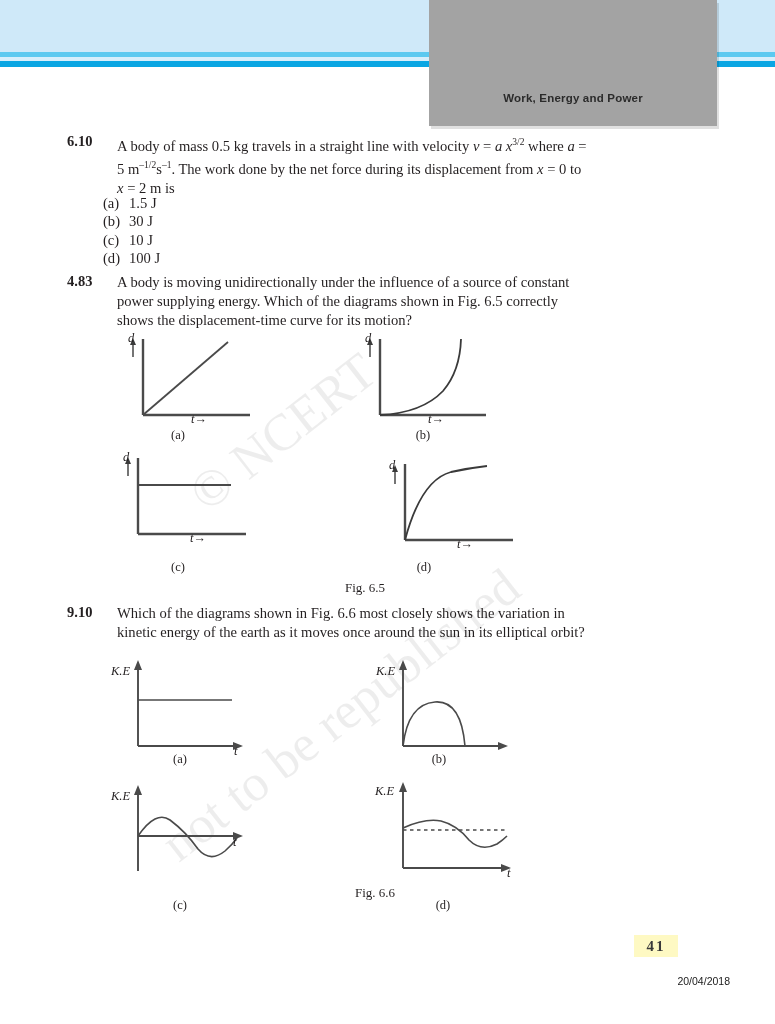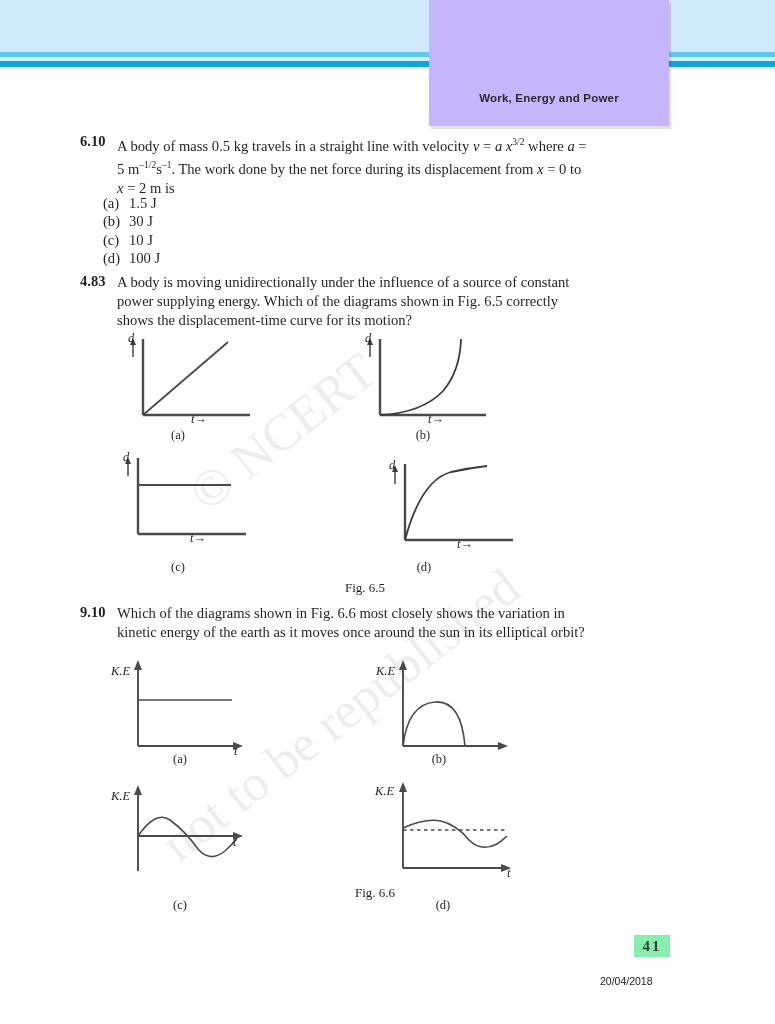--- a/index.html
+++ b/index.html
@@ -13,22 +13,22 @@
   }
 
   
   .header{position:absolute;left:0;top:0;width:775px;height:68px;}
   .hdr-band{position:absolute;left:0;top:0;width:775px;height:52px;background:#cfe9f9;}
   .hdr-line-1{position:absolute;left:0;top:52px;width:775px;height:5px;background:#5cc9f0;}
   .hdr-line-gap{position:absolute;left:0;top:57px;width:775px;height:4px;background:#d6eefb;}
   .hdr-line-2{position:absolute;left:0;top:61px;width:775px;height:6px;background:#0aa6e3;}
 
   .chapter-tab{
-    position:absolute;left:429px;top:0;width:240px;height:126px;
-    background:#c4b5fd;
+    position:absolute;left:429px;top:0;width:288px;height:126px;
+    background:#a3a3a3;
     box-shadow:2px 3px 0 rgba(0,0,0,0.12);
   }
   .chapter-tab-label{
     position:absolute;left:0;right:0;top:92px;
     text-align:center;
     font-family:"Liberation Sans", sans-serif;
     font-size:11.5px;font-weight:bold;color:#2b2b2b;
     letter-spacing:.2px;
   }
 
@@ -48,21 +48,20 @@
   .wm-2{left:168px;top:820px;transform:rotate(-38deg);transform-origin:left center;}
 
   
   .content{position:absolute;left:0;top:0;width:775px;height:1024px;z-index:10;}
 
   .q{position:absolute;}
   .q-num{
     position:absolute;left:0;top:0;width:48px;
     font-weight:bold;font-size:14.5px;
     font-family:"Liberation Serif", serif;
-    margin-left:13px;
   }
   .q-body{
     position:absolute;left:50px;top:0;width:473px;
     font-size:14.6px;line-height:19.2px;
     text-align:left;
   }
   .opts{position:absolute;left:50px;font-size:14.6px;line-height:18.4px;}
   .opt{display:flex;}
   .opt-tag{width:26px;display:inline-block;}
   .opt-txt{display:inline-block;}
@@ -79,29 +78,29 @@
 
   
   .diagram{position:absolute;}
   .ax-label{
     position:absolute;font-style:italic;font-size:12.5px;
     font-family:"Liberation Serif", serif;
   }
 
   
   .pagebox{
-    position:absolute;left:634px;top:935px;width:36px;height:22px;
-    background:#86efac;
+    position:absolute;left:634px;top:935px;width:44px;height:22px;
+    background:#fef9c3;
   }
   .pagenum{
     position:absolute;left:0;right:0;top:3px;text-align:center;
     font-size:15px;font-weight:bold;color:#3a3a3a;letter-spacing:2px;
   }
   .footdate{
-    position:absolute;left:600px;top:975px;width:130px;text-align:left;
+    position:absolute;left:600px;top:975px;width:130px;text-align:right;
     font-family:"Liberation Sans", sans-serif;
     font-size:10.5px;color:#1a1a1a;
   }
 </style>
 </head>
 <body>
 
 <div class="header">
   <div class="hdr-band"></div>
   <div class="hdr-line-1"></div>

